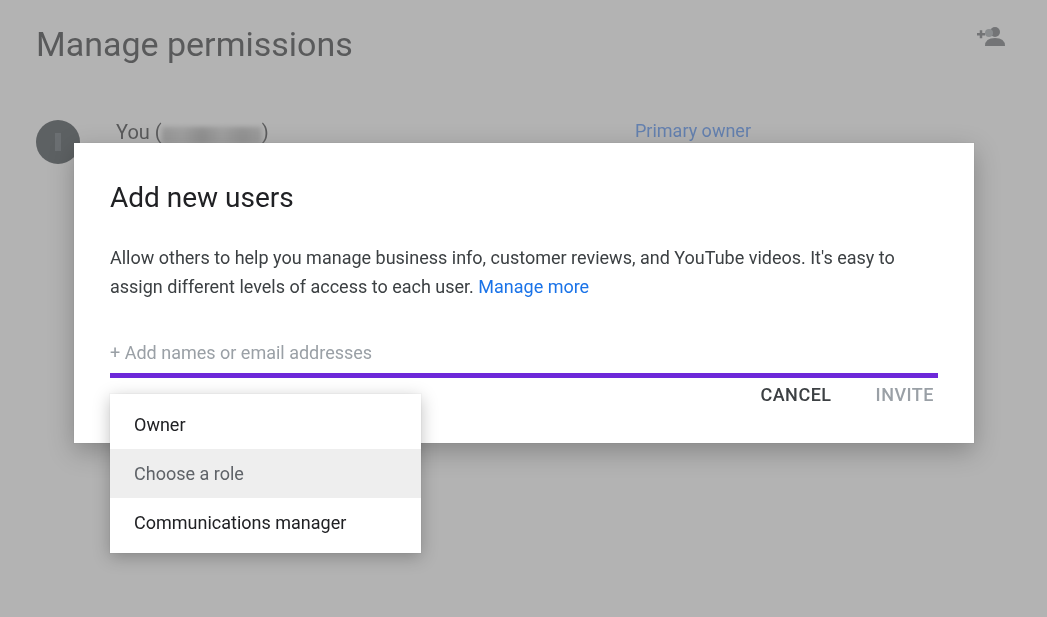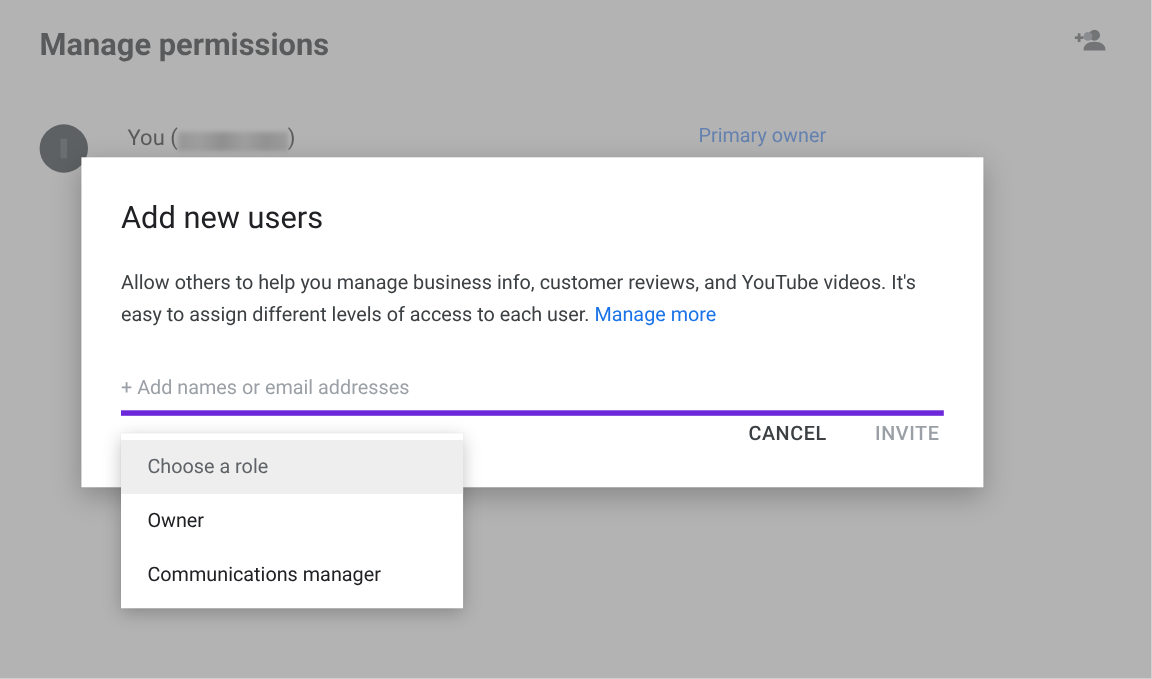--- a/index.html
+++ b/index.html
@@ -8,22 +8,22 @@
 
   
   .page {
     width: 1047px;
     height: 617px;
     padding: 20px 36px;
     background: #fff;
     position: relative;
   }
   .page-title {
-    font-size: 28px;
-    font-weight: 700;
+    font-size: 34px;
+    font-weight: 400;
     color: #202124;
     letter-spacing: 0;
     margin-top: 4px;
   }
   .add-user-icon {
     position: absolute;
     top: 26px;
     right: 40px;
     color: #5f6368;
   }
@@ -74,21 +74,21 @@
     position: absolute;
     inset: 0;
     background: rgba(128,128,128,0.6);
   }
 
   
   .dialog {
     position: absolute;
     left: 74px;
     top: 143px;
-    width: 820px;
+    width: 900px;
     background: #fff;
     box-shadow: 0 8px 24px rgba(0,0,0,0.25), 0 0 0 1px rgba(0,0,0,0.02);
     padding: 38px 36px 24px 36px;
   }
   .dialog-title {
     font-size: 28px;
     font-weight: 400;
     color: #202124;
     margin-bottom: 30px;
   }
@@ -188,16 +188,16 @@
   <div class="input-row">
     <span class="input-placeholder">+ Add names or email addresses</span>
   </div>
   <div class="dialog-actions">
     <button class="btn btn-cancel">CANCEL</button>
     <button class="btn btn-invite">INVITE</button>
   </div>
 </div>
 
 <div class="dropdown">
+  <div class="dropdown-item">Owner</div>
   <div class="dropdown-item selected">Choose a role</div>
-  <div class="dropdown-item">Owner</div>
   <div class="dropdown-item">Communications manager</div>
 </div>
 
 </body></html>

